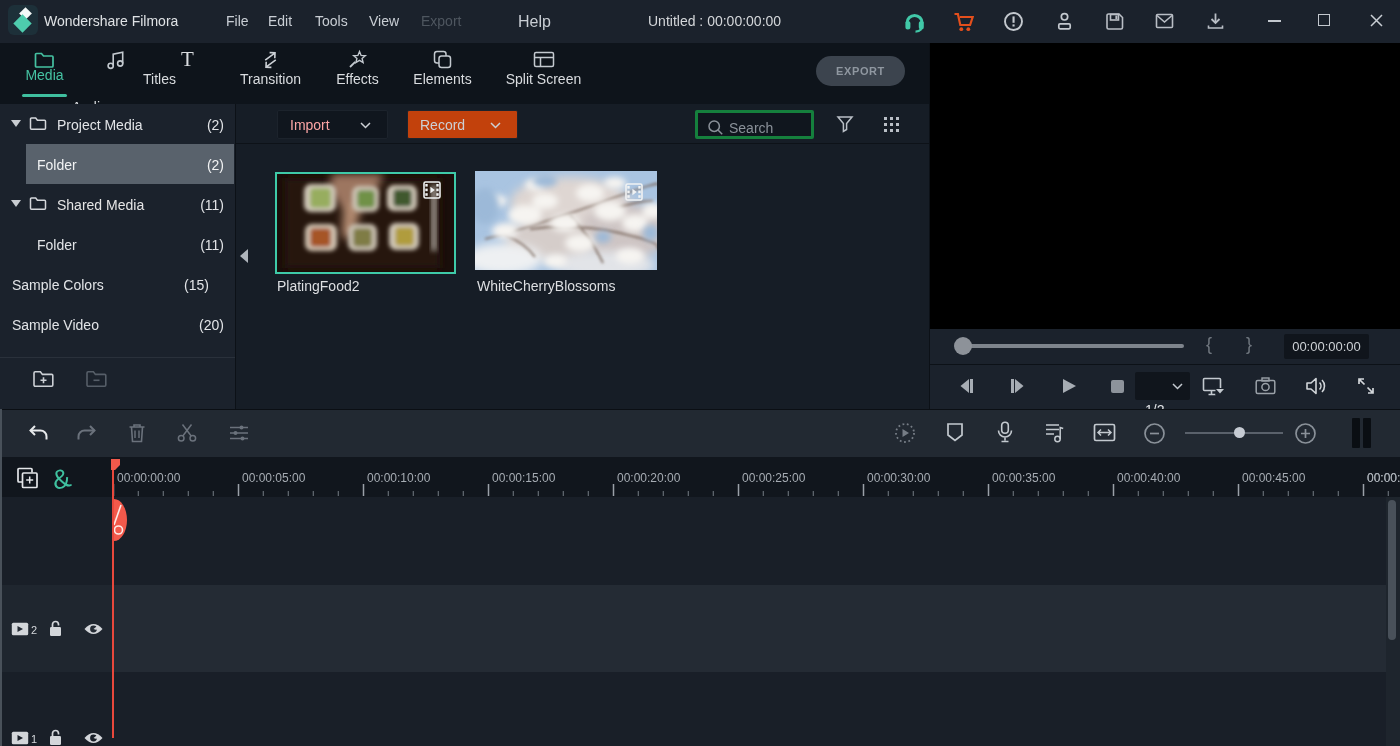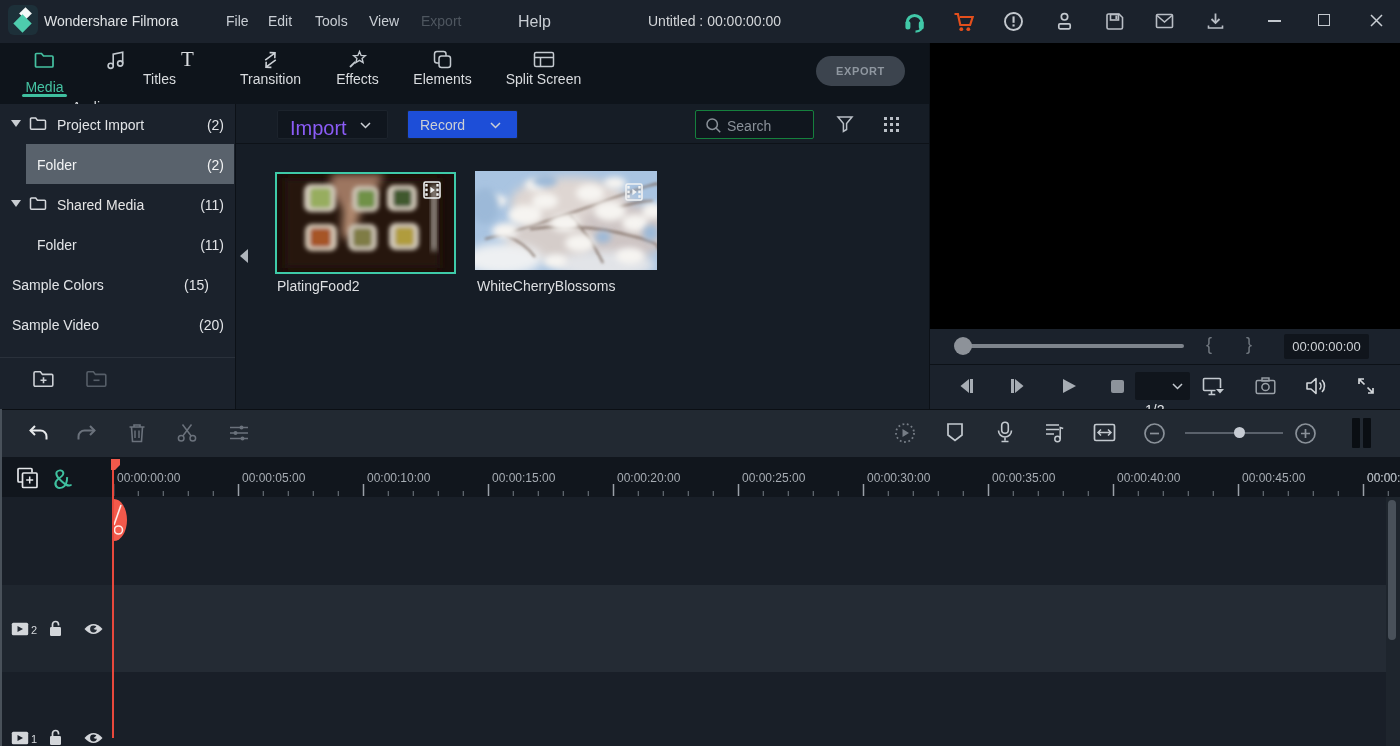--- a/index.html
+++ b/index.html
@@ -66,21 +66,21 @@
   <svg class="abs" style="left:1369px;top:13px;" width="15" height="15" viewBox="0 0 15 15">
     <path d="M2 2 L13 13 M13 2 L2 13" stroke="#c9ced4" stroke-width="1.5"></path>
   </svg>
 </div>
 
 <div class="abs" style="left:0;top:43px;width:930px;height:61px;background:#0e141b;">
 
   <svg class="abs" style="left:34px;top:8px;" width="21" height="18" viewBox="0 0 21 18">
     <path d="M1.5 3.5 a1 1 0 0 1 1 -1 h5 l2 2.5 h8.5 a1 1 0 0 1 1 1 v9 a1 1 0 0 1 -1 1 h-15.5 a1 1 0 0 1 -1 -1 z" fill="none" stroke="#45c2a2" stroke-width="1.7"></path>
   </svg>
-  <div class="abs" style="left:0px;top:36px;width:89px;text-align:center;font-size:14px;color:#45c2a2;">Media</div>
+  <div class="abs" style="left:0px;top:24px;width:89px;text-align:center;font-size:14px;color:#45c2a2;">Media</div>
   <div class="abs" style="left:22px;top:51px;width:45px;height:3px;background:#3fbf9f;border-radius:2px;"></div>
 
   <svg class="abs" style="left:106px;top:7px;" width="21" height="20" viewBox="0 0 21 20">
     <path d="M7.2 15.7 V4.2 l9.5 -2 v11.2" fill="none" stroke="#c3c9cf" stroke-width="1.6"></path>
     <circle cx="4.7" cy="15.8" r="2.6" fill="none" stroke="#c3c9cf" stroke-width="1.6"></circle>
     <circle cx="14.2" cy="13.5" r="2.6" fill="none" stroke="#c3c9cf" stroke-width="1.6"></circle>
   </svg>
   <div class="abs" style="left:72px;top:28px;width:89px;text-align:left;font-size:14px;color:#d9dcdf;margin-top:28px;">Audio</div>
 
   <div class="abs" style="left:165px;top:4px;width:45px;text-align:center;font-size:21px;color:#d9dcdf;font-family:'Liberation Serif',serif;">T</div>
@@ -112,21 +112,21 @@
   <div class="abs" style="left:816px;top:13px;width:89px;height:30px;border-radius:15px;background:#3c444e;
        text-align:center;line-height:30px;font-size:11px;letter-spacing:0.6px;color:#8f97a0;font-weight:bold;">EXPORT</div>
 </div>
 
 <div class="abs" style="left:0;top:104px;width:236px;height:305px;background:#1b222c;">
 
   <div class="abs" style="left:11px;top:16px;width:0;height:0;border-left:5px solid transparent;border-right:5px solid transparent;border-top:7px solid #c9cdd2;"></div>
   <svg class="abs" style="left:29px;top:12px;" width="18" height="15" viewBox="0 0 18 15">
     <path d="M1.5 3 a1 1 0 0 1 1 -1 h4.2 l1.7 2.2 h7.1 a1 1 0 0 1 1 1 v7 a1 1 0 0 1 -1 1 h-13 a1 1 0 0 1 -1 -1 z" fill="none" stroke="#d5d8dc" stroke-width="1.5"></path>
   </svg>
-  <div class="abs" style="left:57px;top:13px;font-size:14px;color:#e2e4e7;">Project Import</div>
+  <div class="abs" style="left:57px;top:13px;font-size:14px;color:#e2e4e7;">Project Media</div>
   <div class="abs" style="left:184px;top:13px;width:40px;text-align:right;font-size:14px;color:#e2e4e7;">(2)</div>
 
   <div class="abs" style="left:26px;top:40px;width:208px;height:40px;background:#59626c;"></div>
   <div class="abs" style="left:37px;top:53px;font-size:14px;color:#f2f3f4;">Folder</div>
   <div class="abs" style="left:184px;top:53px;width:40px;text-align:right;font-size:14px;color:#f2f3f4;">(2)</div>
 
   <div class="abs" style="left:11px;top:96px;width:0;height:0;border-left:5px solid transparent;border-right:5px solid transparent;border-top:7px solid #c9cdd2;"></div>
   <svg class="abs" style="left:29px;top:92px;" width="18" height="15" viewBox="0 0 18 15">
     <path d="M1.5 3 a1 1 0 0 1 1 -1 h4.2 l1.7 2.2 h7.1 a1 1 0 0 1 1 1 v7 a1 1 0 0 1 -1 1 h-13 a1 1 0 0 1 -1 -1 z" fill="none" stroke="#d5d8dc" stroke-width="1.5"></path>
   </svg>
@@ -150,34 +150,34 @@
   <svg class="abs" style="left:85px;top:265px;" width="23" height="20" viewBox="0 0 23 20">
     <path d="M2 4 a1.2 1.2 0 0 1 1.2 -1.2 h5.2 l2 2.6 h9.2 a1.2 1.2 0 0 1 1.2 1.2 v9.4 a1.2 1.2 0 0 1 -1.2 1.2 h-16.4 a1.2 1.2 0 0 1 -1.2 -1.2 z" fill="none" stroke="#565e68" stroke-width="1.6"></path>
     <path d="M8.5 11.3 h6" stroke="#565e68" stroke-width="1.6"></path>
   </svg>
 
 </div>
 
 <div class="abs" style="left:236px;top:104px;width:693px;height:305px;background:#161d26;">
 
   <div class="abs" style="left:41px;top:6px;width:111px;height:29px;background:#10161e;border:1px solid #1c232c;border-radius:2px;">
-    <div class="abs" style="left:12px;top:6px;font-size:20px;color:#8b5cf6;">Import</div>
+    <div class="abs" style="left:12px;top:6px;font-size:14px;color:#fca5a5;">Import</div>
     <svg class="abs" style="left:82px;top:11px;" width="11" height="7" viewBox="0 0 11 7">
           <path d="M1 1 l4.5 4.5 L10 1" fill="none" stroke="#ccd0d5" stroke-width="1.5"></path>
         </svg>
   </div>
 
-  <div class="abs" style="left:171px;top:6px;width:111px;height:29px;background:#1d4ed8;border:1px solid #1c232c;border-radius:2px;">
+  <div class="abs" style="left:171px;top:6px;width:111px;height:29px;background:#c2410c;border:1px solid #1c232c;border-radius:2px;">
     <div class="abs" style="left:12px;top:6px;font-size:14px;color:#ccd0d5;">Record</div>
     <svg class="abs" style="left:82px;top:11px;" width="11" height="7" viewBox="0 0 11 7">
           <path d="M1 1 l4.5 4.5 L10 1" fill="none" stroke="#ccd0d5" stroke-width="1.5"></path>
         </svg>
   </div>
 
-  <div class="abs" style="left:459px;top:6px;width:119px;height:29px;background:#10161e;border:1px solid #15803d;border-radius:2px;">
+  <div class="abs" style="left:459px;top:6px;width:119px;height:29px;background:#10161e;border:3px solid #15803d;border-radius:2px;">
     <svg class="abs" style="left:9px;top:6px;" width="17" height="17" viewBox="0 0 17 17">
       <circle cx="7.2" cy="7.2" r="5.2" fill="none" stroke="#8a9199" stroke-width="1.5"></circle>
       <path d="M11.2 11.2 L15.2 15.2" stroke="#8a9199" stroke-width="1.5"></path>
     </svg>
     <div class="abs" style="left:31px;top:7px;font-size:14px;color:#8a9199;">Search</div>
   </div>
 
   <svg class="abs" style="left:600px;top:11px;" width="18" height="18" viewBox="0 0 18 18">
     <path d="M2 2 h14 l-5.4 6.5 v6 l-3.2 2 v-8 z" fill="none" stroke="#b9bfc6" stroke-width="1.5"></path>
   </svg>

